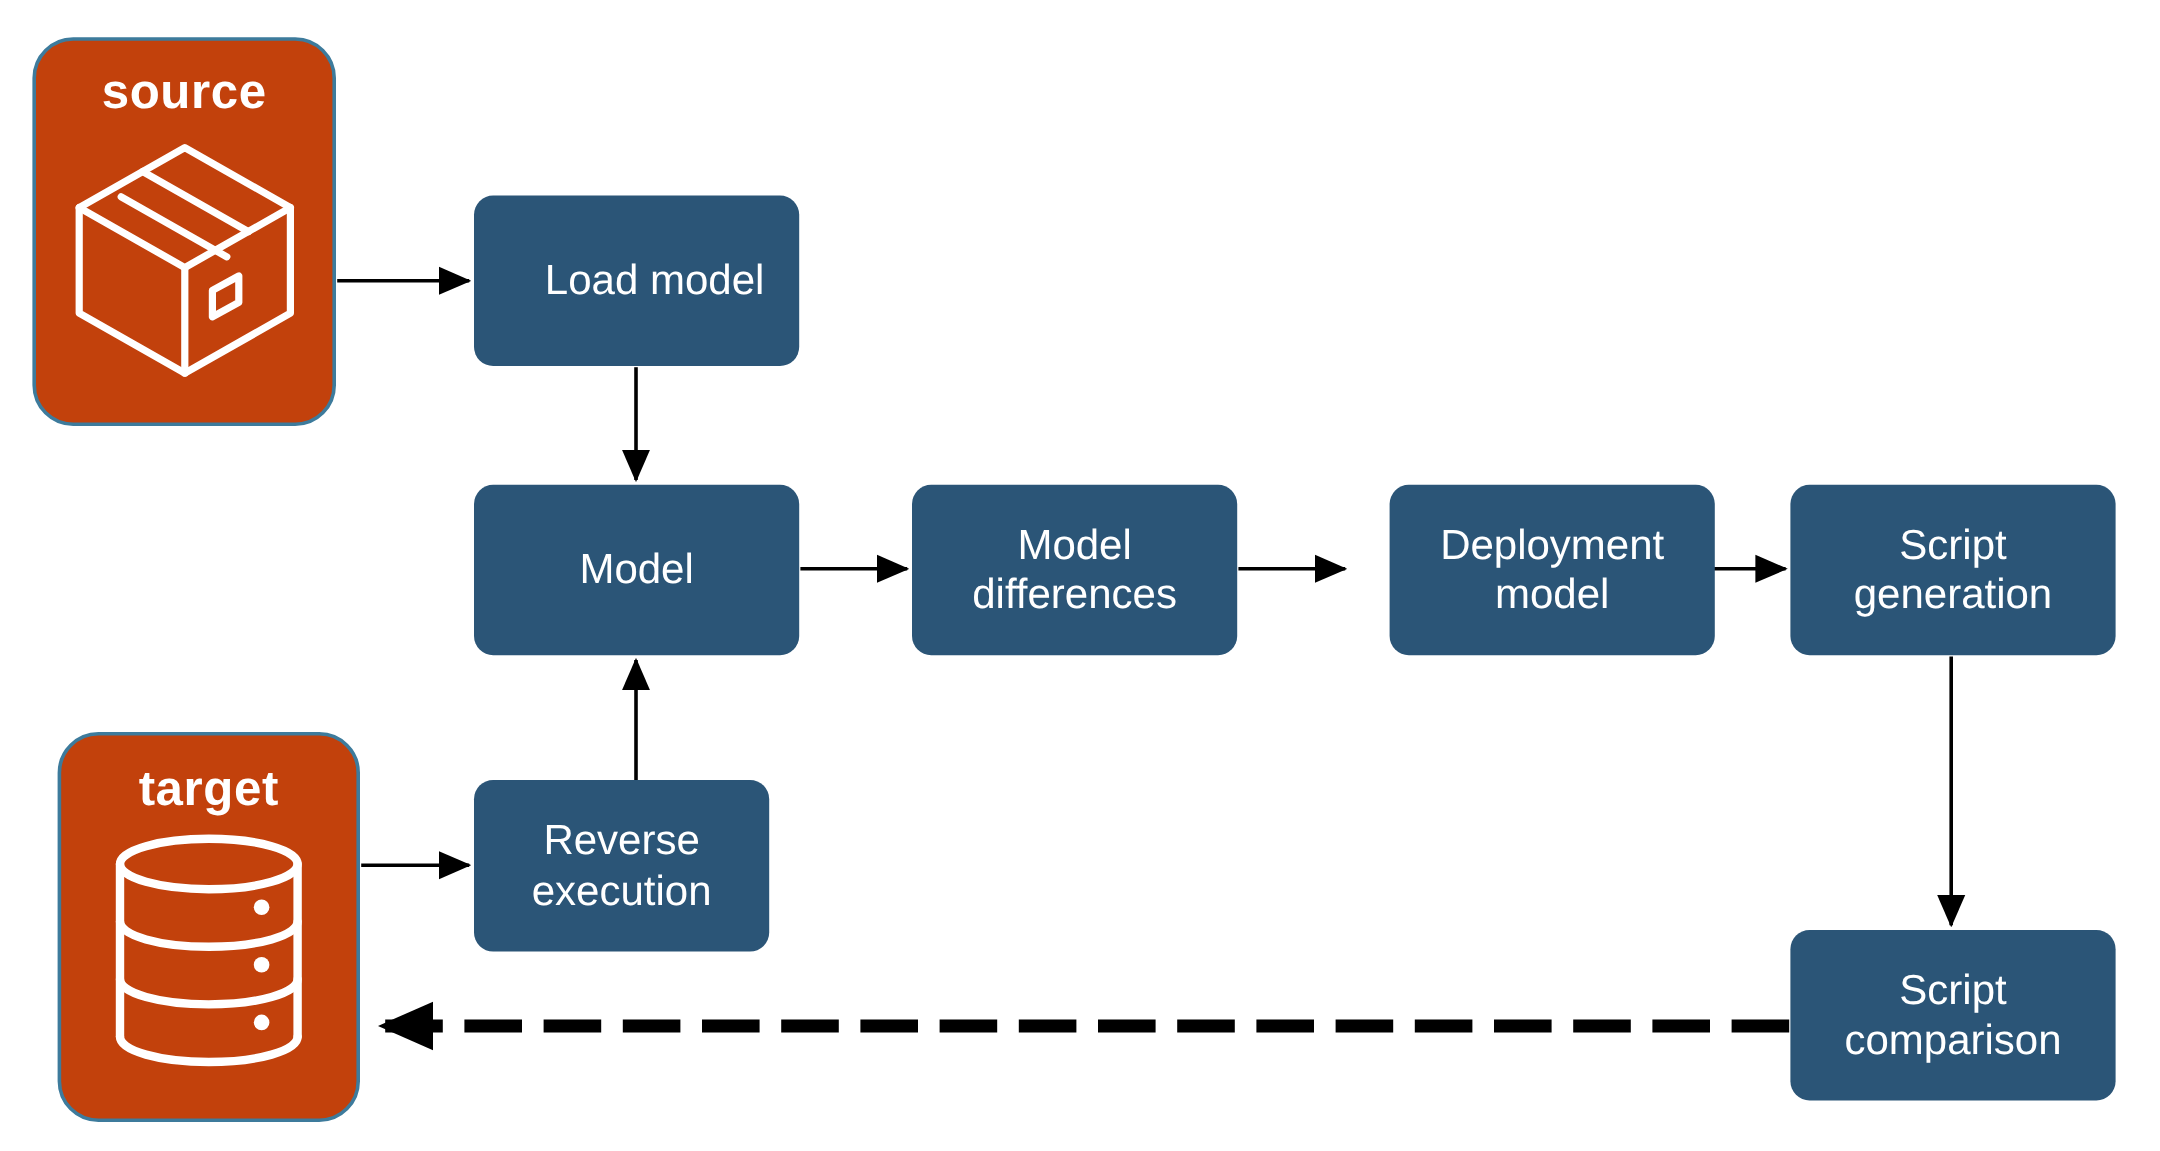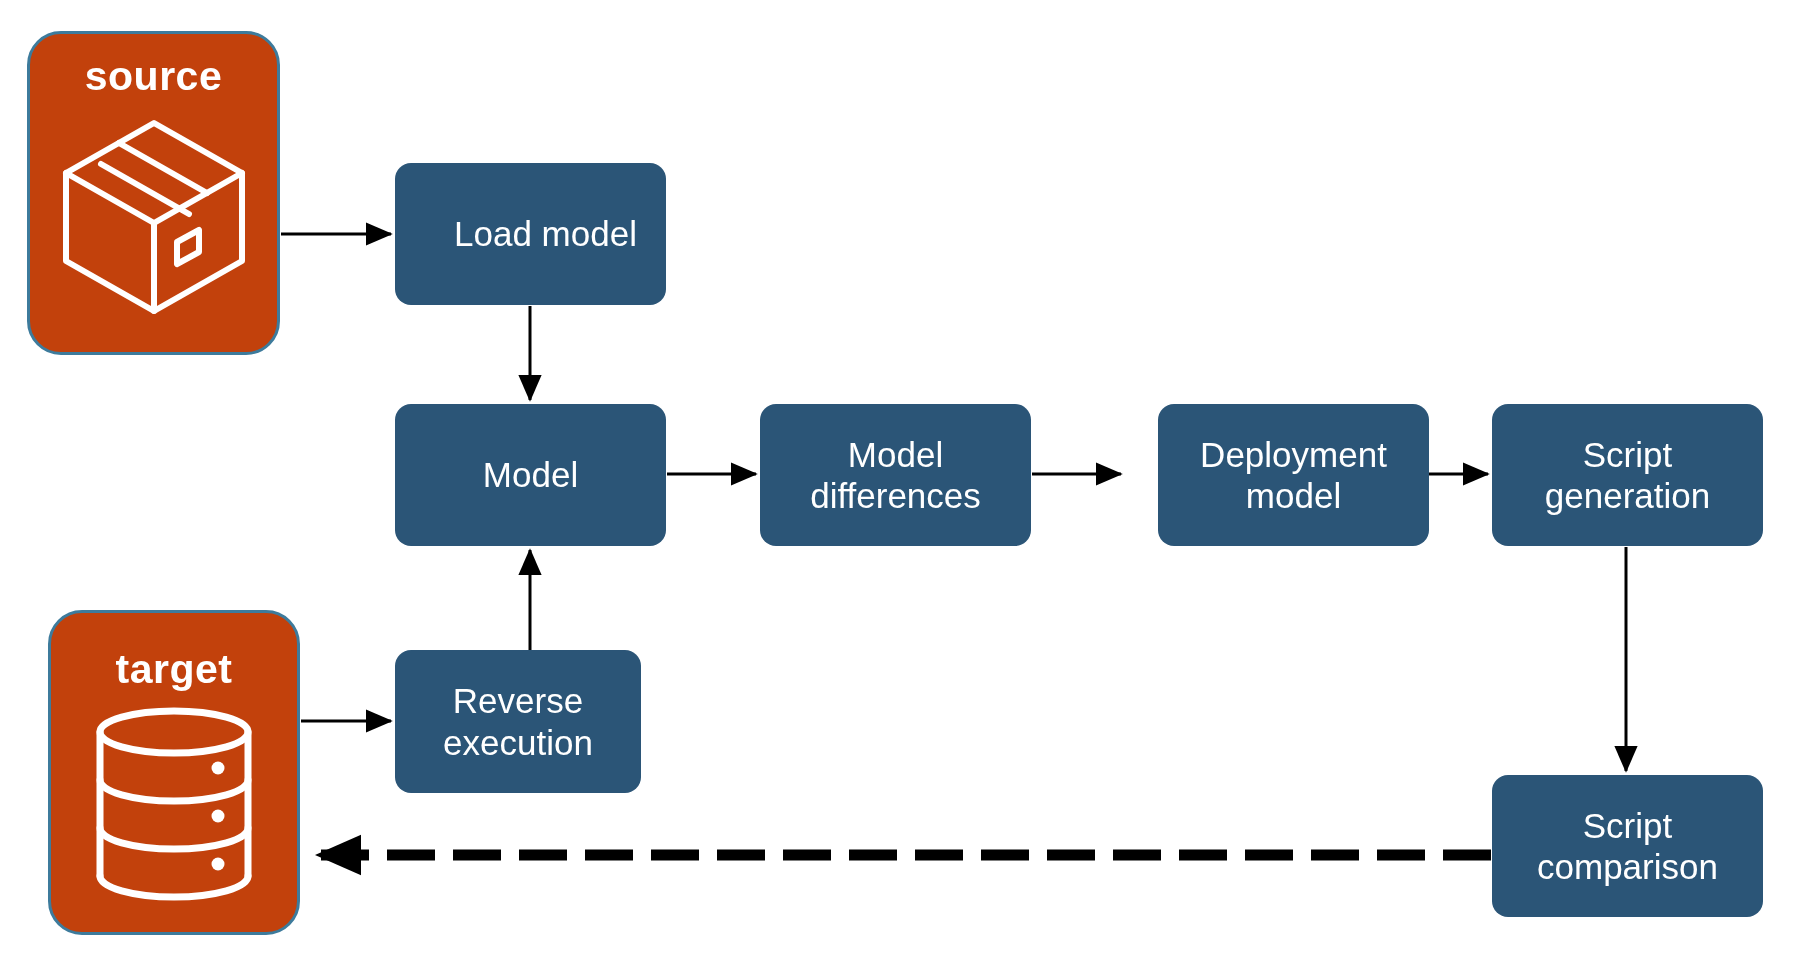--- a/index.html
+++ b/index.html
@@ -123,21 +123,21 @@
         <path d="M95 112 L95 200"></path>
 
         <path d="M60 32 L148 82"></path>
         <path d="M130 103 L42 53"></path>
 
         <path d="M118 131 L140 119 L140 141 L118 153 Z"></path>
       </svg>
     </span>
   </div>
 
-  <div class="endpoint" id="node-target" style="left:48px; top:610px; width:252px; height:325px; padding-top:36px;">
+  <div class="endpoint" id="node-target" style="left:48px; top:610px; width:252px; height:325px; padding-top:24px;">
     <span class="endpoint-label">target</span>
     <span class="endpoint-icon" style="margin-top:16px;">
       <svg width="168" height="196" viewBox="0 0 168 196" xmlns="http://www.w3.org/2000/svg" fill="none" stroke="#ffffff" stroke-width="7" stroke-linejoin="round" stroke-linecap="round">
         <ellipse cx="84" cy="26" rx="74" ry="21"></ellipse>
         <path d="M10 26 L10 170"></path>
         <path d="M158 26 L158 170"></path>
         <path d="M10 170 A74 21 0 0 0 158 170"></path>
         <path d="M10 74 A74 21 0 0 0 158 74"></path>
         <path d="M10 122 A74 21 0 0 0 158 122"></path>
         <circle cx="128" cy="62" r="6.5" fill="#ffffff" stroke="none"></circle>

